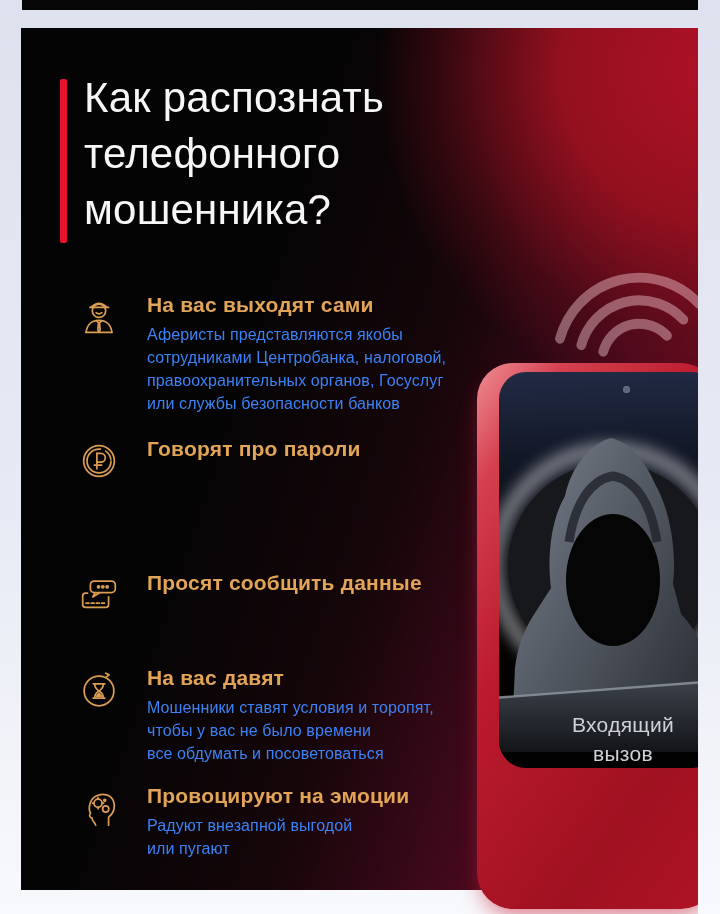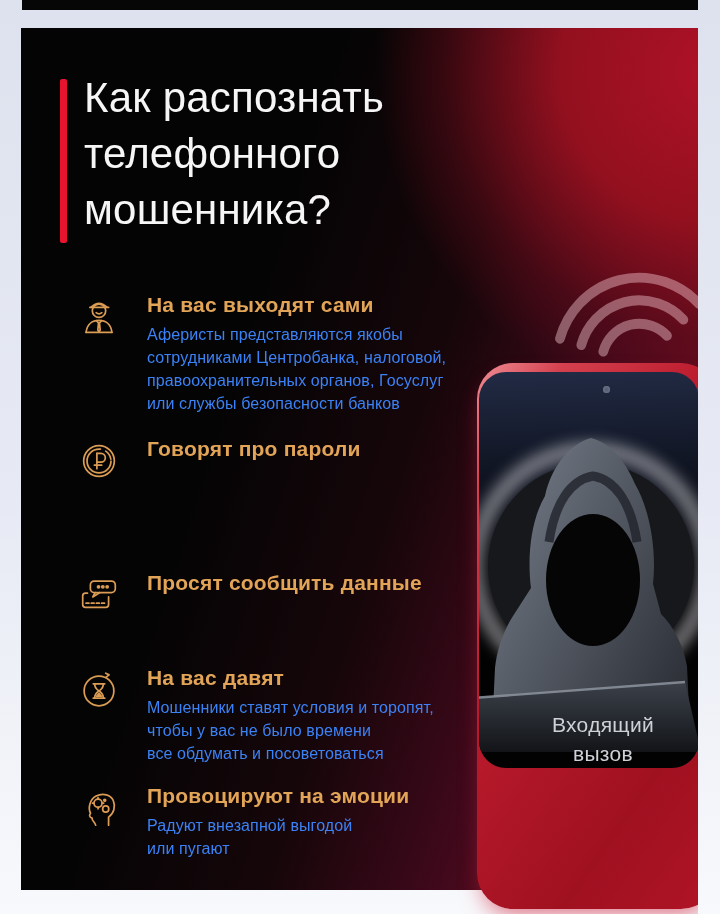--- a/index.html
+++ b/index.html
@@ -44,21 +44,21 @@
     white-space:pre-line; letter-spacing:.1px; }
   .signal { position:absolute; left:530px; top:244px; width:152px; height:78px;
     transform:rotate(-14deg); overflow:visible; }
   .phone {
     position:absolute; left:456px; top:335px; width:240px; height:546px;
     border-radius:36px;
     background:linear-gradient(125deg,#ef8f96 0%,#d5404e 14%,#bb1b2d 38%,#a01120 75%,#b01426 100%);
     box-shadow:0 12px 22px -6px rgba(205,35,60,.6);
   }
   .screen {
-    position:absolute; left:2px; top:9px; width:220px; height:396px;
+    position:absolute; left:22px; top:9px; width:220px; height:396px;
     border-radius:27px; overflow:hidden;
     background:linear-gradient(178deg,#222b45 0%,#121726 22%,#05060a 48%,#020203 70%);
   }
   .camera-dot { position:absolute; left:124px; top:14px; width:7px; height:7px;
     border-radius:50%; background:#5a masked; background:#596074;
     box-shadow:0 0 3px #7d86a0 inset; }
   .figure-svg { position:absolute; left:0; top:20px; width:220px; height:360px; }
   .call-caption {
     position:absolute; left:0; top:338px; width:248px; text-align:center;
     font-size:21px; line-height:29px; color:#ced1d6; white-space:pre-line;

